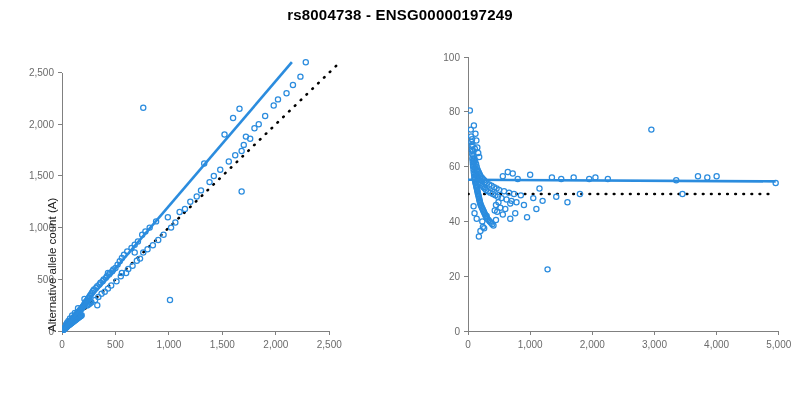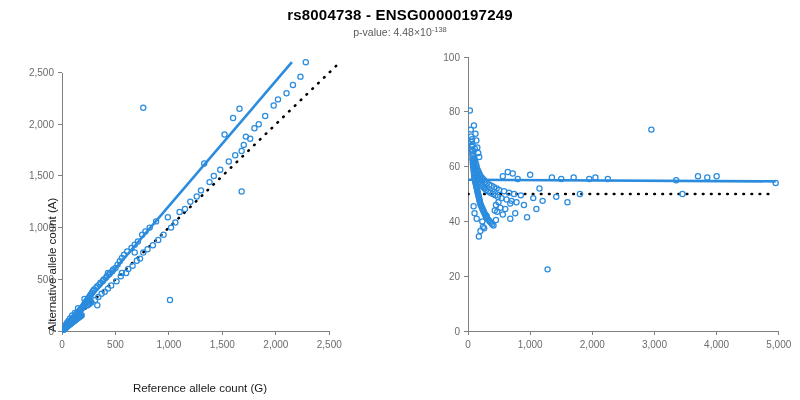--- a/index.html
+++ b/index.html
@@ -73,21 +73,20 @@
   #ylab-left  { left: 46px; top: 292px; }
 
   svg { display: block; }
 </style>
 </head>
 <body>
 
 <div id="figure">
 
   <div class="fig-title">rs8004738 - ENSG00000197249</div>
-  <div class="fig-subtitle"><span>p-value: 4.48×10</span><sup>-138</sup></div>
 
   <div class="panel" id="panel-left">
     <svg id="svg-left" width="400" height="360">
         <line x1="62" y1="32.509433962264154" x2="62" y2="291" stroke="#808080" stroke-width="1" shape-rendering="crispEdges"></line>
         <line x1="62" y1="291" x2="329.3076923076923" y2="291" stroke="#808080" stroke-width="1" shape-rendering="crispEdges"></line>
         <line x1="58" y1="291" x2="62" y2="291" stroke="#808080" stroke-width="1" shape-rendering="crispEdges"></line>
         <text x="54" y="294.5" text-anchor="end" font-size="10" fill="#6b6b6b" font-family="&quot;Liberation Sans&quot;, sans-serif">0</text>
         <line x1="58" y1="239.30188679245282" x2="62" y2="239.30188679245282" stroke="#808080" stroke-width="1" shape-rendering="crispEdges"></line>
         <text x="54" y="242.80188679245282" text-anchor="end" font-size="10" fill="#6b6b6b" font-family="&quot;Liberation Sans&quot;, sans-serif">500</text>
         <line x1="58" y1="187.60377358490564" x2="62" y2="187.60377358490564" stroke="#808080" stroke-width="1" shape-rendering="crispEdges"></line>
@@ -313,21 +312,20 @@
           <circle cx="78.03846153846155" cy="268.25283018867924" r="2.6" fill="none" stroke="#2b8cde" stroke-width="1.25"></circle>
           <circle cx="74.83076923076923" cy="272.9056603773585" r="2.6" fill="none" stroke="#2b8cde" stroke-width="1.25"></circle>
           <circle cx="72.15769230769232" cy="275.49056603773585" r="2.6" fill="none" stroke="#2b8cde" stroke-width="1.25"></circle>
           <circle cx="70.01923076923077" cy="278.5924528301887" r="2.6" fill="none" stroke="#2b8cde" stroke-width="1.25"></circle>
           <circle cx="68.41538461538461" cy="280.86716981132076" r="2.6" fill="none" stroke="#2b8cde" stroke-width="1.25"></circle>
           <circle cx="67.13230769230769" cy="282.72830188679245" r="2.6" fill="none" stroke="#2b8cde" stroke-width="1.25"></circle>
           <circle cx="66.06307692307692" cy="284.58943396226414" r="2.6" fill="none" stroke="#2b8cde" stroke-width="1.25"></circle>
           <line x1="62" y1="291" x2="291.88461538461536" y2="22.169811320754718" stroke="#2b8cde" stroke-width="2.6" stroke-linecap="butt"></line>
         </g>
       </svg>
-    <div class="axis-label-x">Reference allele count (G)</div>
     <div class="axis-label-y" id="ylab-left">Alternative allele count (A)</div>
   </div>
 
   <div class="panel" id="panel-right">
     <svg id="svg-right" width="400" height="360">
         <line x1="68" y1="17" x2="68" y2="291" stroke="#808080" stroke-width="1" shape-rendering="crispEdges"></line>
         <line x1="68" y1="291" x2="378.78431372549016" y2="291" stroke="#808080" stroke-width="1" shape-rendering="crispEdges"></line>
         <line x1="64" y1="291" x2="68" y2="291" stroke="#808080" stroke-width="1" shape-rendering="crispEdges"></line>
         <text x="60" y="294.5" text-anchor="end" font-size="10" fill="#6b6b6b" font-family="&quot;Liberation Sans&quot;, sans-serif">0</text>
         <line x1="64" y1="236.2" x2="68" y2="236.2" stroke="#808080" stroke-width="1" shape-rendering="crispEdges"></line>

